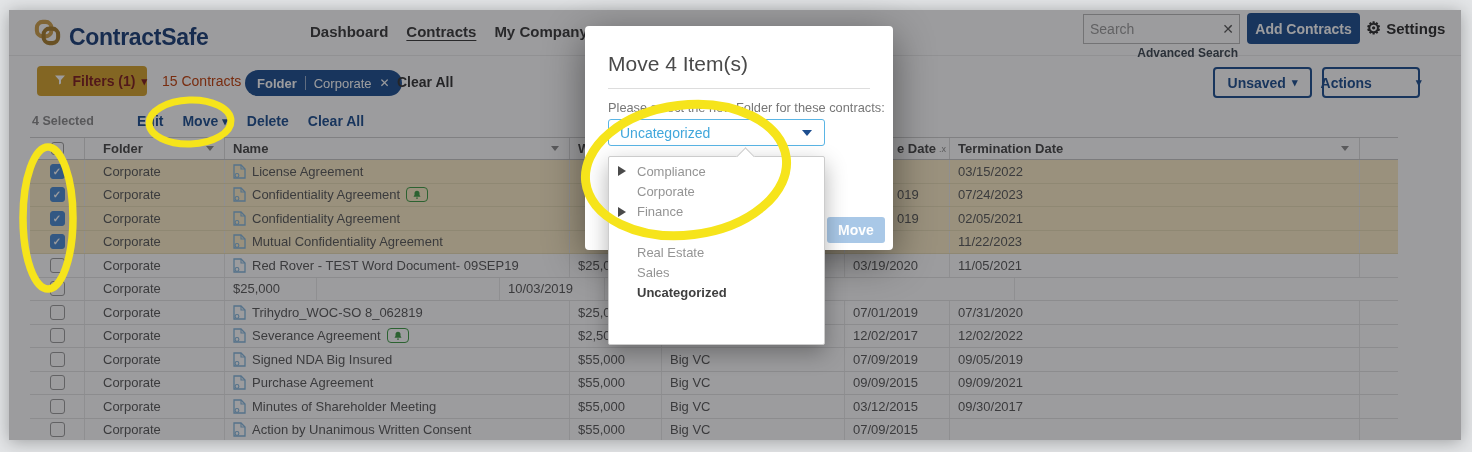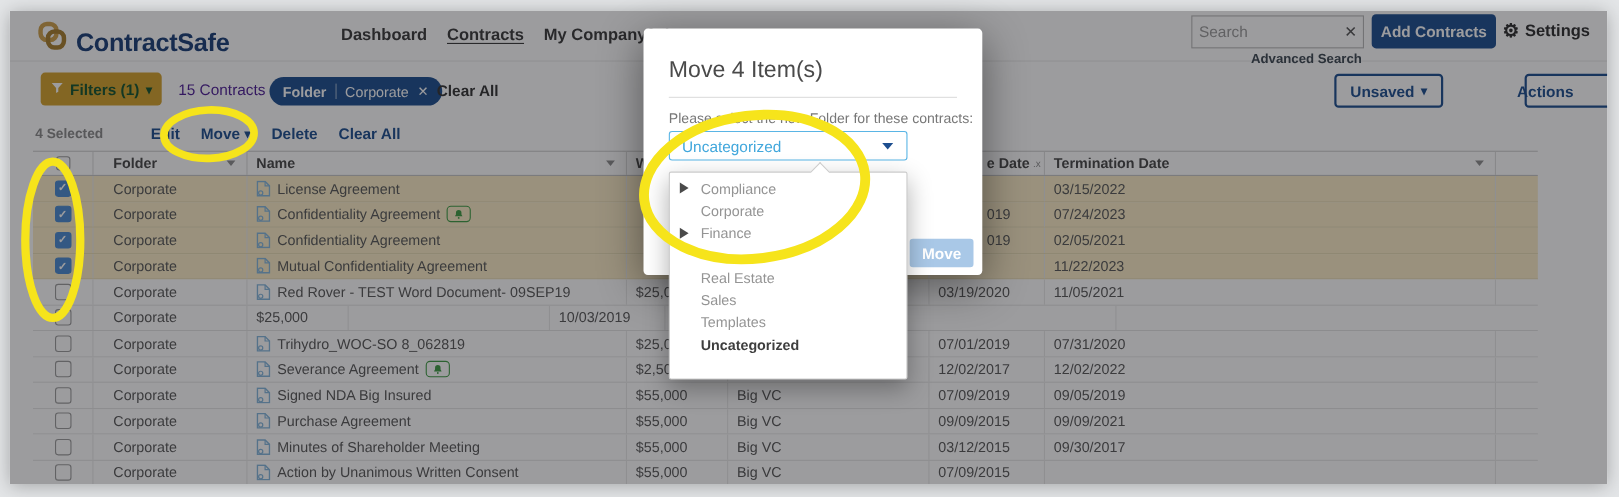--- a/index.html
+++ b/index.html
@@ -27,32 +27,32 @@
   .search-x{width:22px;text-align:center;color:#555;font-size:14px;cursor:pointer;}
   .adv{position:absolute;left:1078px;top:36px;width:151px;text-align:right;font-size:12px;font-weight:bold;color:#3d4852;cursor:pointer;}
   .addbtn{position:absolute;left:1238px;top:3px;width:113px;height:31px;background:var(--navy);color:#fff;
           font-size:14px;font-weight:bold;border:none;border-radius:4px;display:flex;align-items:center;justify-content:center;cursor:pointer;}
   .settings{position:absolute;left:1357px;top:10px;display:flex;align-items:center;gap:5px;
             font-size:15px;font-weight:bold;color:#2e2e2e;cursor:pointer;}
   .gear{font-size:17px;line-height:1;}
 
   
   .filtersbtn{position:absolute;left:28px;top:56px;width:110px;height:30px;background:var(--gold);border-radius:4px;
-              color:#14532d;font-weight:bold;font-size:14px;display:flex;align-items:center;justify-content:center;gap:6px;cursor:pointer;}
-  .count{position:absolute;left:153px;top:63px;font-size:14px;color:#4c1d95;}
+              color:#7f1d1d;font-weight:bold;font-size:14px;display:flex;align-items:center;justify-content:flex-end;gap:6px;cursor:pointer;}
+  .count{position:absolute;left:153px;top:63px;font-size:14px;color:#c2410c;}
   .chip{position:absolute;left:236px;top:60px;height:26px;background:var(--navy);border-radius:14px;color:#fff;
         font-size:13px;display:flex;align-items:center;padding:0 12px;gap:8px;cursor:default;}
   .chip .f{font-weight:bold;}
   .chip .bar{width:1px;height:14px;background:rgba(255,255,255,.55);}
   .chip .x{font-size:12px;cursor:pointer;}
   .clearall-top{position:absolute;left:388px;top:64px;font-size:14px;font-weight:bold;color:#333;cursor:pointer;}
   .obtn{position:absolute;top:57px;height:31px;border:2px solid var(--navy);border-radius:4px;background:#fff;
         color:var(--navy);font-size:14px;font-weight:bold;display:flex;align-items:center;justify-content:center;gap:6px;cursor:pointer;box-sizing:border-box;}
   .obtn.unsaved{left:1204px;width:99px;}
-  .obtn.actions{left:1377px;width:87px;gap:44px;}
+  .obtn.actions{left:1313px;width:98px;gap:44px;}
 
   
   .selbar{position:absolute;left:23px;top:103px;display:flex;align-items:center;font-size:14px;}
   .sel-label{font-size:12.5px;font-weight:bold;color:#8a8a8a;width:105px;}
   .sel-actions{display:flex;gap:19px;}
   .sel-act{font-weight:bold;color:var(--navy);cursor:pointer;display:flex;align-items:center;gap:4px;white-space:nowrap;}
 
   
   .tbl{position:absolute;left:21px;top:127px;width:1368px;}
   .thead{display:flex;height:21px;border-top:1px solid #cfcfcf;border-bottom:1px solid #c6c6c6;
@@ -507,23 +507,20 @@
         </div>
         <div class="dd-item">
           <span></span>
         </div>
         <div class="dd-item">
           <span>Real Estate</span>
         </div>
         <div class="dd-item">
           <span>Sales</span>
         </div>
-        <div class="dd-item">
-          <span>Templates</span>
-        </div>
         <div class="dd-item sel">
           <span>Uncategorized</span>
         </div>
       </div>
   </div>
 
   <svg class="anno" width="1472" height="452">
     <ellipse cx="48" cy="218" rx="25" ry="71" fill="none" stroke="#f6e41b" stroke-width="7.5"></ellipse>
     <ellipse cx="190" cy="122" rx="41" ry="22" fill="none" stroke="#f6e41b" stroke-width="7" transform="rotate(-2 190 122)"></ellipse>
     <ellipse cx="686" cy="170" rx="101" ry="65" fill="none" stroke="#f6e41b" stroke-width="9" transform="rotate(-7 686 170)"></ellipse>

